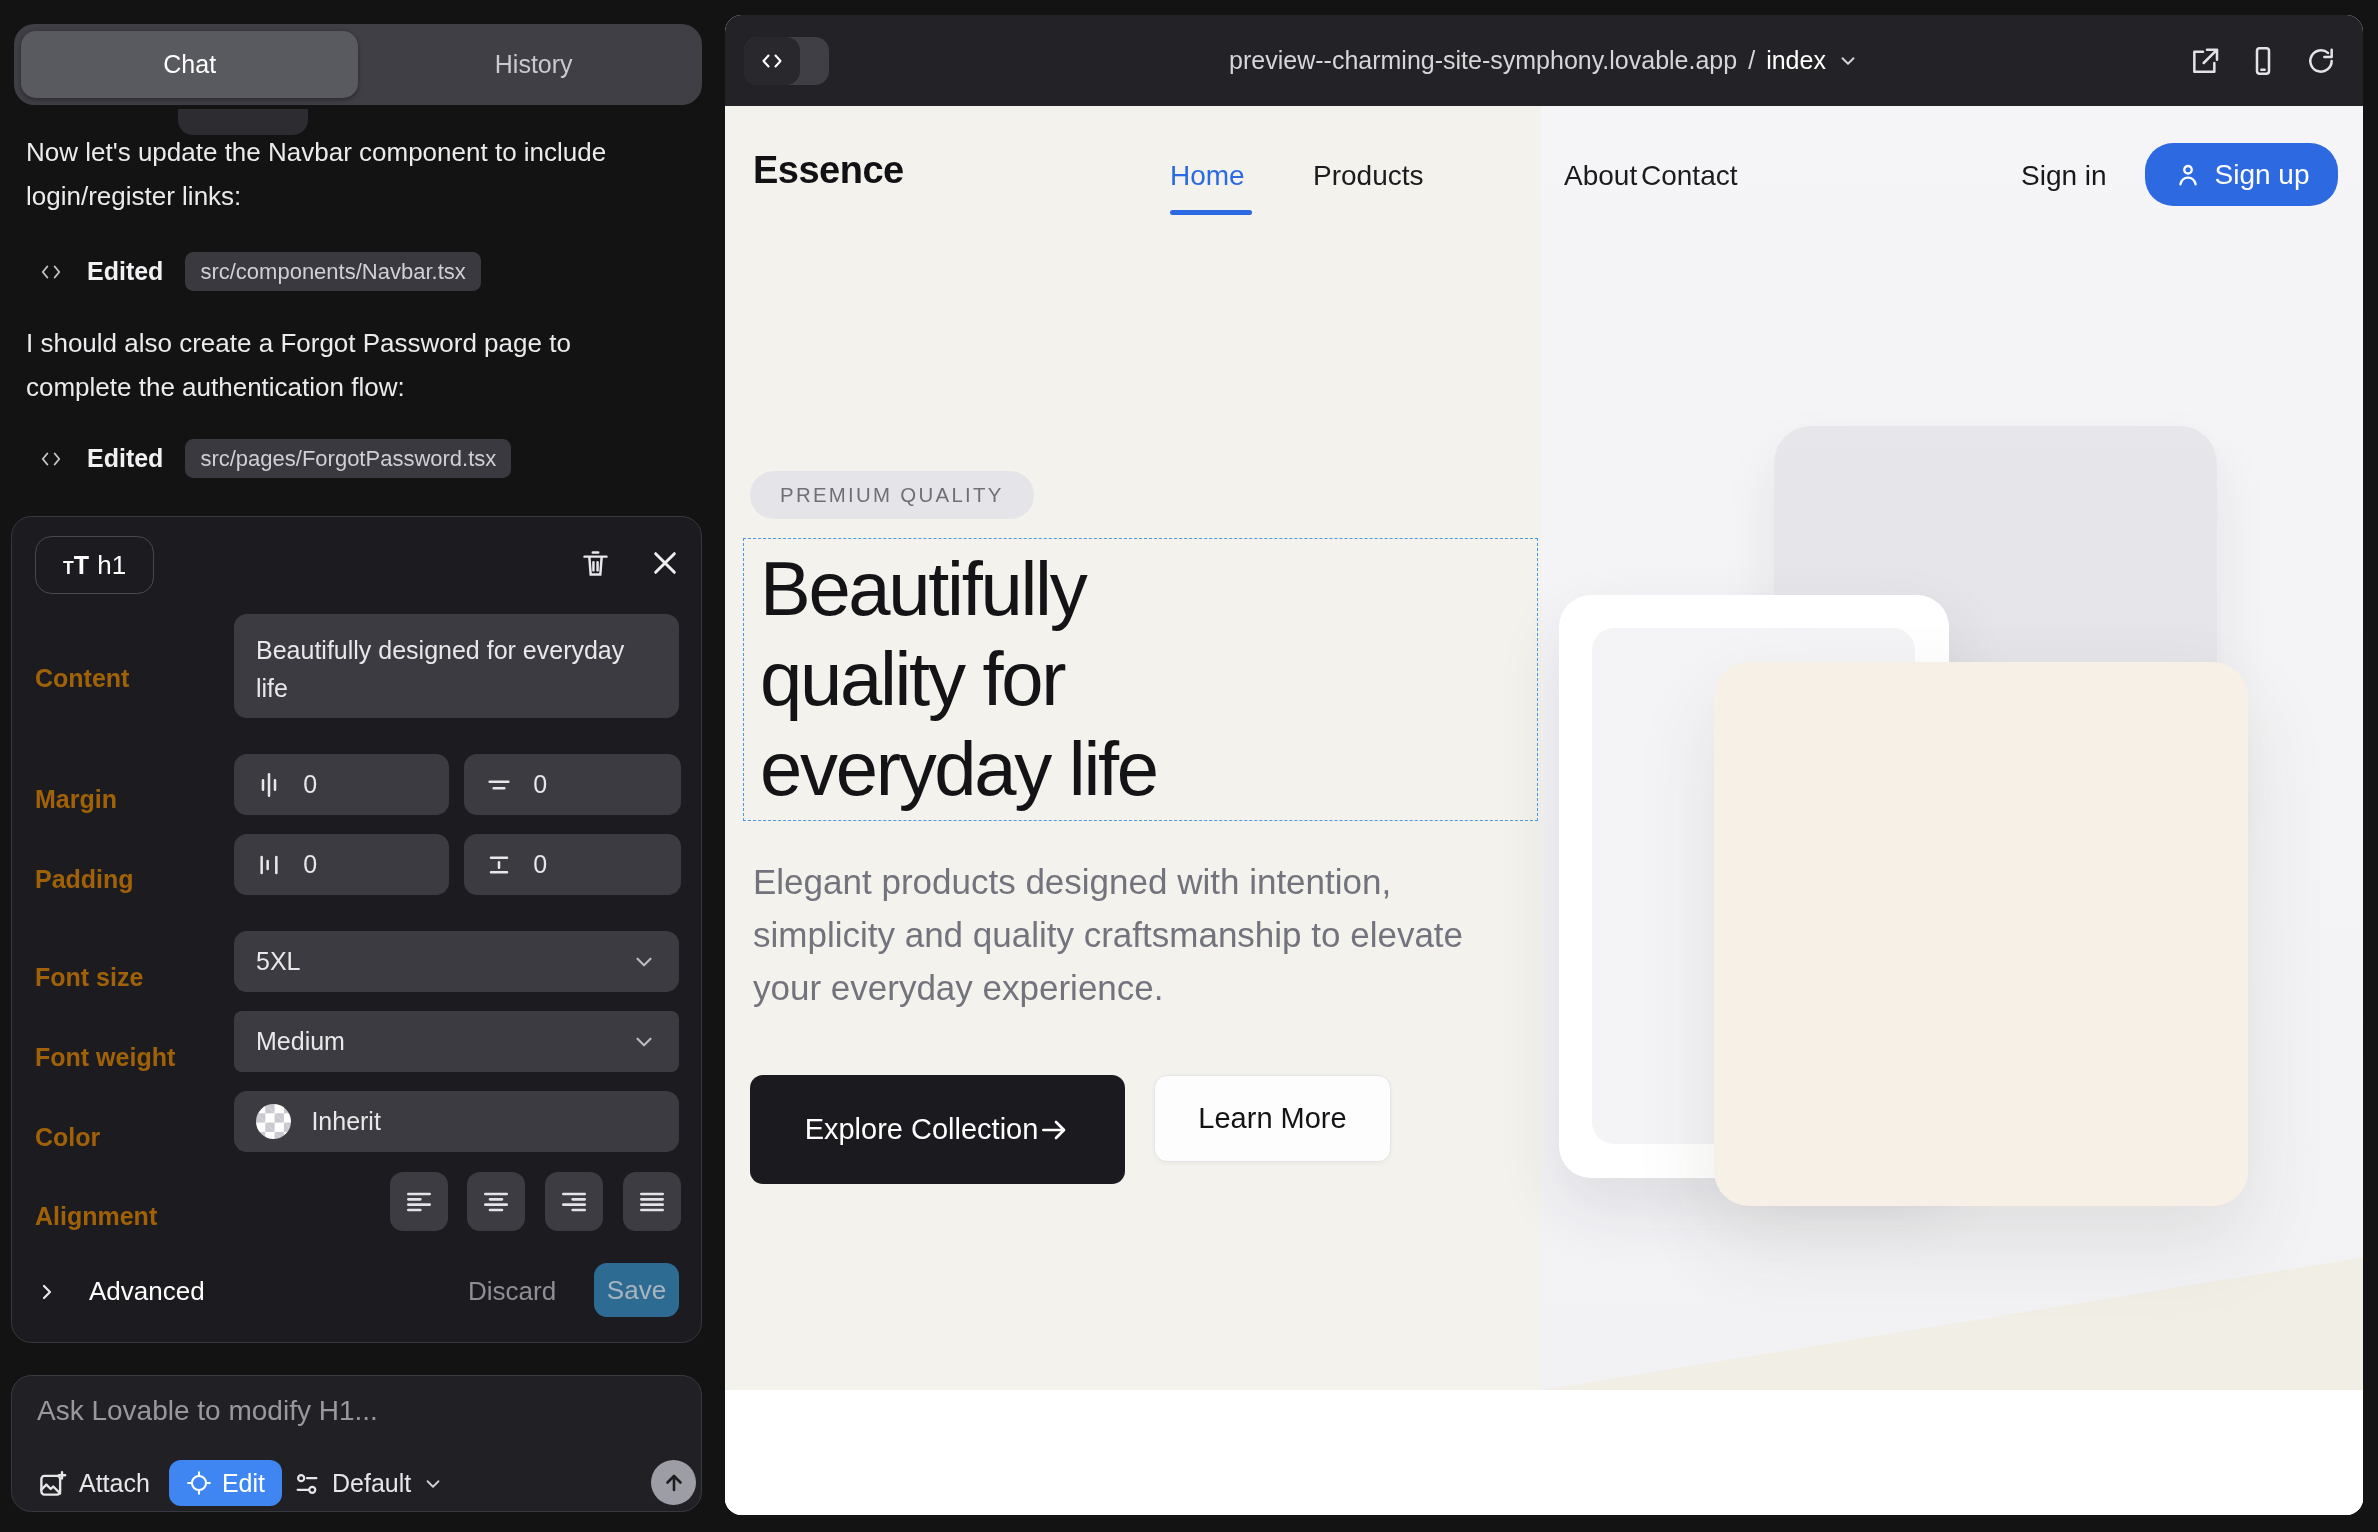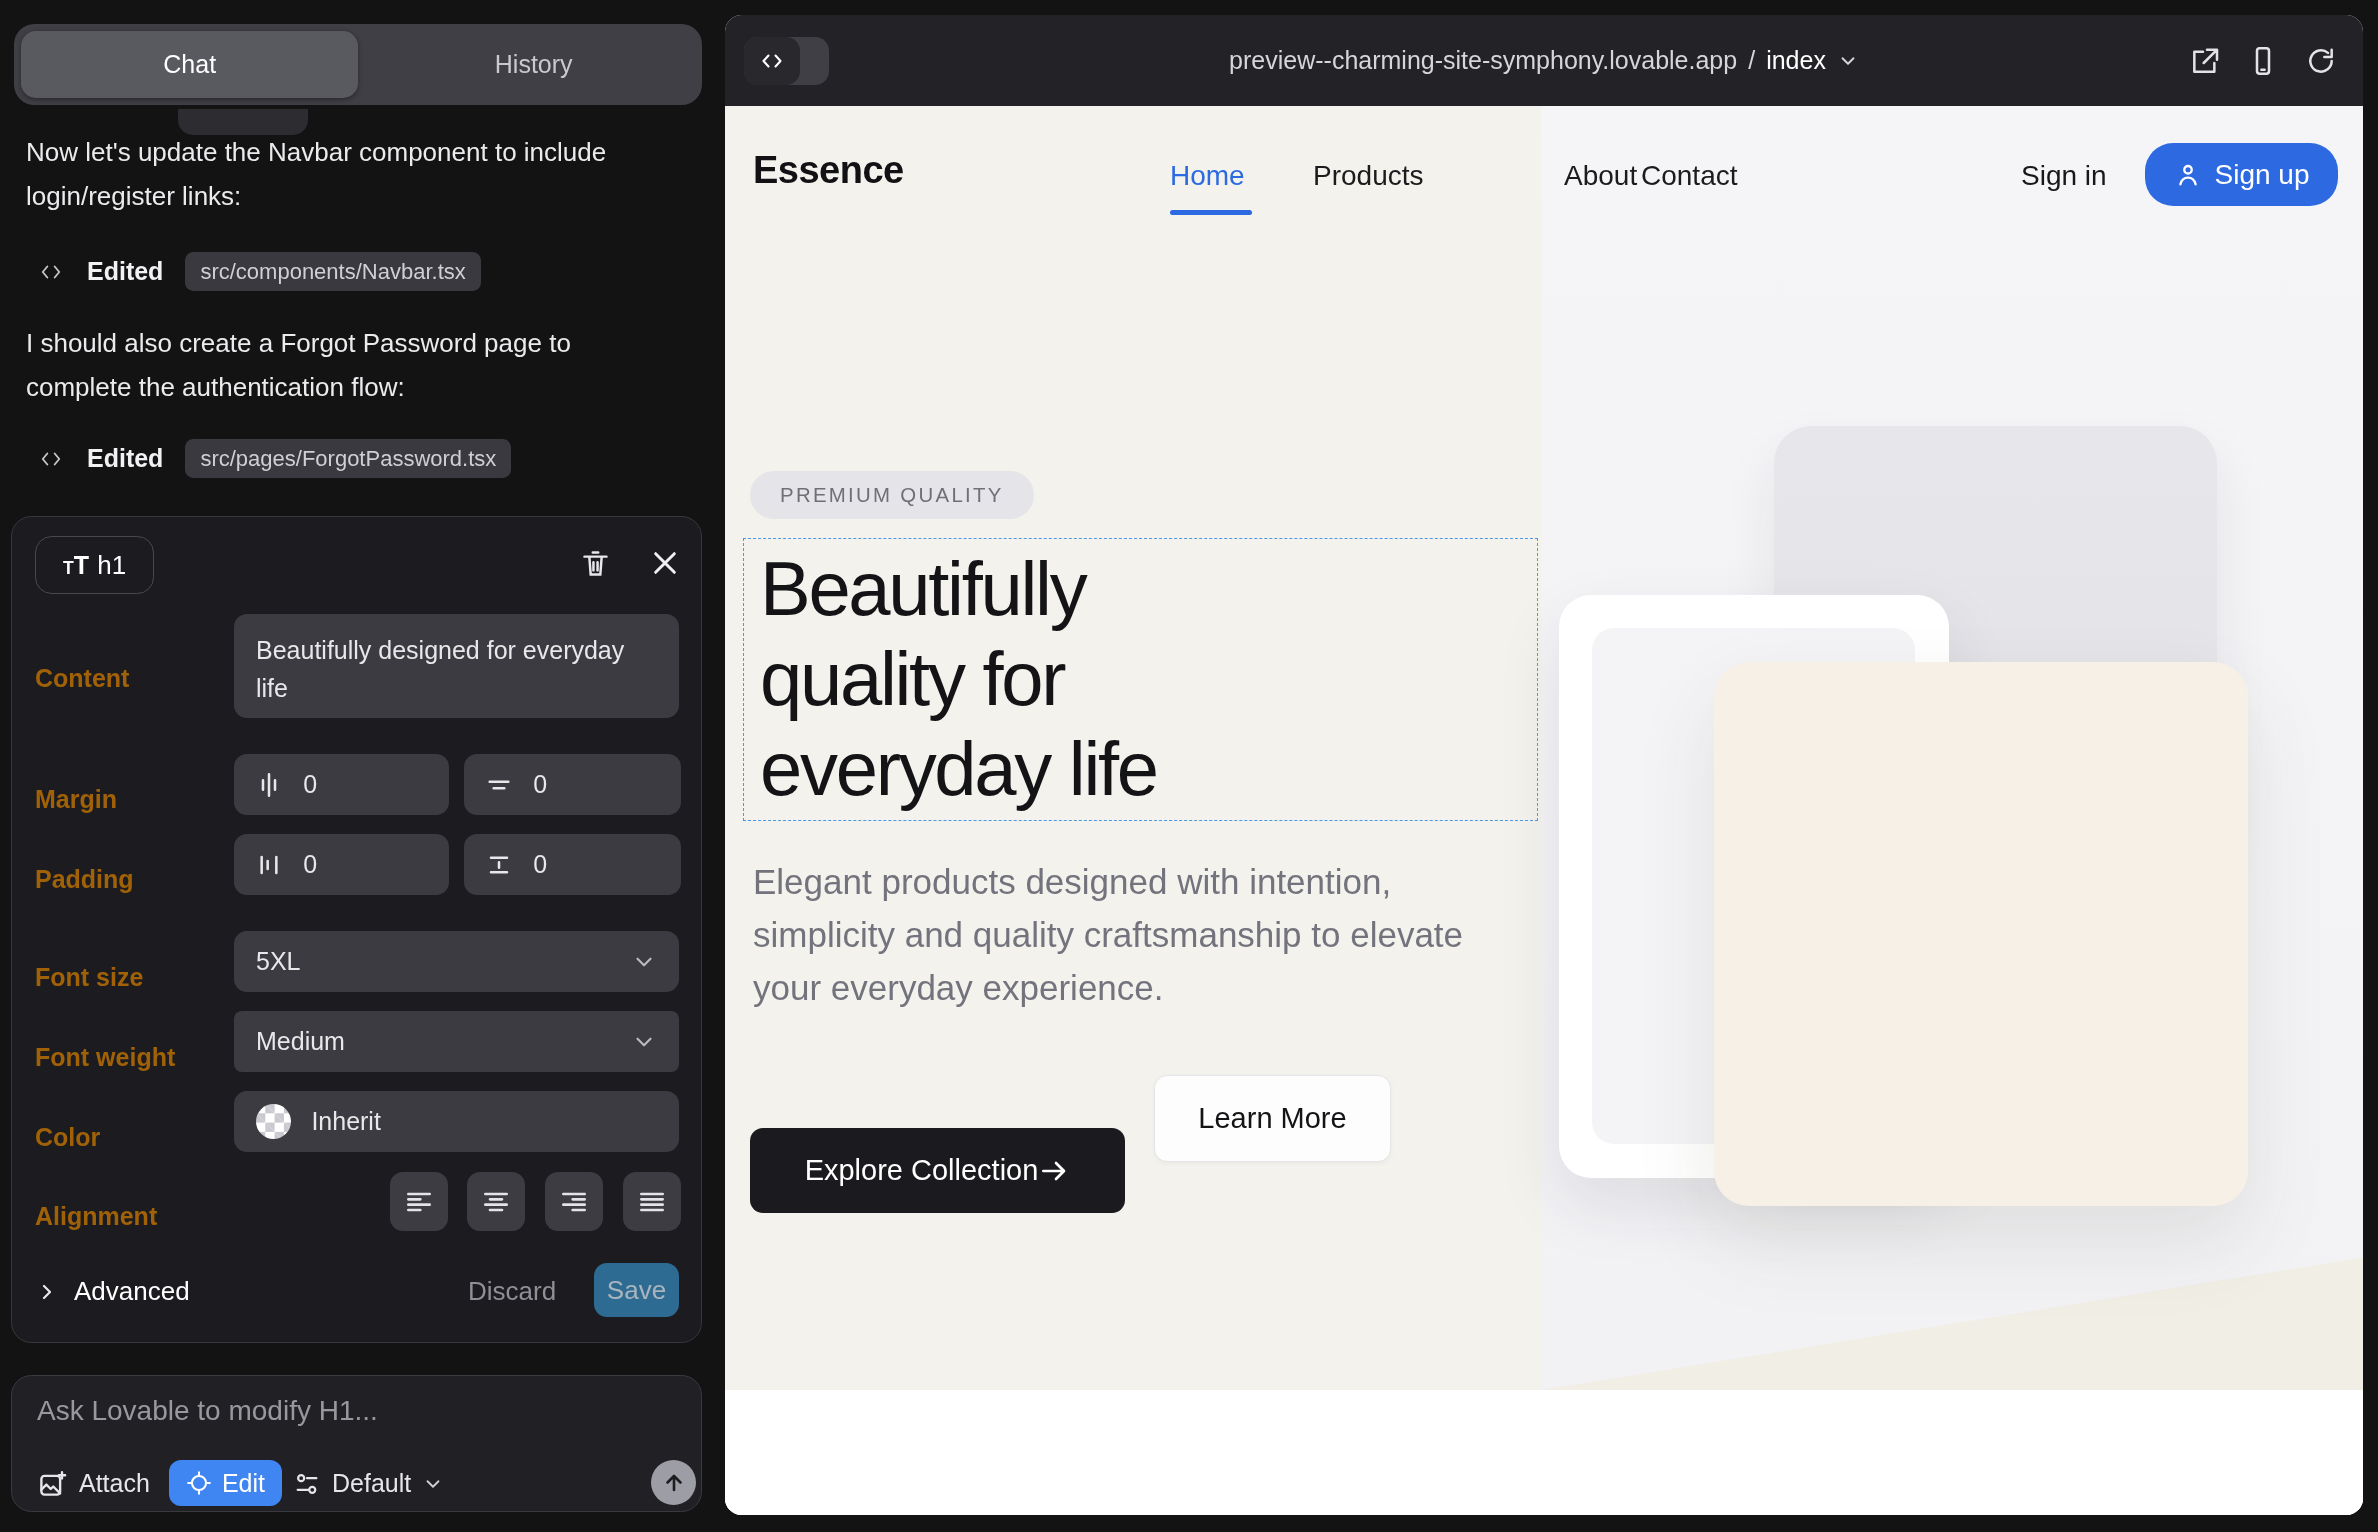--- a/index.html
+++ b/index.html
@@ -30,21 +30,21 @@
   .field{background:#3b3b41;border-radius:13px;color:#e8e8ea;display:flex;align-items:center;}
   .field .num{font-size:25px;margin-left:15px;}
   .textarea{left:234px;top:614px;width:445px;height:104px;padding:16.7px 22px;font-size:25px;line-height:38px;display:block;}
   .selfield{left:234px;width:445px;height:61px;justify-content:space-between;padding:0 22px;font-size:25px;}
   .half{width:215px;height:61px;padding-left:18.6px;gap:3.7px;}
   .swatch{width:35px;height:35px;border-radius:50%;margin-right:20.4px;
     background-image:linear-gradient(45deg,#c9c9cf 25%,transparent 25%,transparent 75%,#c9c9cf 75%),
                      linear-gradient(45deg,#c9c9cf 25%,#ffffff 25%,#ffffff 75%,#c9c9cf 75%);
     background-size:18.6px 18.6px;background-position:0 0,9.3px 9.3px;background-color:#fff;}
   .alignbtn{top:1172px;width:58px;height:59px;background:#3c3c42;border-radius:13px;display:flex;align-items:center;justify-content:center;color:#e4e4e8;}
-  .advanced{left:35px;top:1269px;height:45px;display:flex;align-items:center;gap:15px;color:#fff;font-size:26px;font-weight:500;}
+  .advanced{left:35px;top:1269px;height:45px;display:flex;align-items:center;gap:30px;color:#fff;font-size:26px;font-weight:500;}
   .discard{left:468px;top:1269px;height:45px;display:flex;align-items:center;font-size:26px;color:#8f8f97;}
   .savebtn{left:594px;top:1263px;width:85px;height:54px;background:#2e6b93;border-radius:13px;
     display:flex;align-items:center;justify-content:center;font-size:26px;color:#a9b4bc;}
 
   .composer{left:11px;top:1375px;width:691px;height:137px;background:#212125;border:1.9px solid #393940;border-radius:20.4px;}
   .placeholder{left:37px;top:1395px;font-size:28px;color:#98989f;}
   .attach{left:37px;top:1462px;height:43px;display:flex;align-items:center;gap:12px;color:#e6e6e8;font-size:25px;}
   .editbtn{left:169px;top:1460px;height:46px;padding:0 16.7px;background:#3f86f2;border-radius:12px;
     display:flex;align-items:center;gap:10.2px;color:#fff;font-size:25px;}
   .modebtn{left:293px;top:1462px;height:43px;display:flex;align-items:center;gap:11px;color:#e6e6e8;font-size:25px;}
@@ -74,21 +74,21 @@
   .signin{left:1296px;top:54px;font-size:28px;color:#18181b;}
   .signup{left:1420px;top:37px;width:193px;height:63px;background:#2d6ae2;border-radius:28px;
     display:flex;align-items:center;justify-content:center;gap:13px;color:#fff;font-size:28px;font-weight:500;}
 
   .badge{left:25px;top:365px;height:48px;padding:0 30px;background:#e5e5e9;border-radius:25px;
     display:flex;align-items:center;font-size:20.4px;font-weight:500;letter-spacing:2.3px;color:#6f6f78;}
   .selbox{left:17.6px;top:432px;width:795px;height:283px;border:1.9px dashed #4a99e8;}
   .hero-h1{left:35px;top:438px;font-size:76px;line-height:90px;font-weight:500;color:#141417;letter-spacing:-2.3px;}
   .hero-h1 span{display:block;}
   .hero-p{left:28px;top:749px;width:733px;font-size:35px;line-height:53px;color:#73737d;}
-  .ctadark{left:25px;top:1022px;width:375px;height:85px;background:#1b1b1f;border-radius:13px;
+  .ctadark{left:25px;top:969px;width:375px;height:109px;background:#1b1b1f;border-radius:13px;
     display:flex;align-items:center;justify-content:center;color:#fff;font-size:29px;font-weight:500;}
   .ctalight{left:429px;top:969px;width:237px;height:87px;background:#fdfdfd;border:1.9px solid #e5e5e8;border-radius:13px;
     display:flex;align-items:center;justify-content:center;color:#141417;font-size:29px;font-weight:500;box-shadow:0 1.9px 5.6px rgba(0,0,0,.04);}
 
   .shape-gray{left:1049px;top:320px;width:443px;height:423px;border-radius:37px;background:linear-gradient(180deg,#e7e7eb,#e2e2e7);box-shadow:0 28px 56px rgba(40,40,60,.08);}
   .shape-white{left:834px;top:489px;width:390px;height:583px;border-radius:32px;background:#fff;box-shadow:0 28px 65px rgba(40,40,60,.10);}
   .shape-white-inner{left:33px;top:33px;width:323px;height:516px;border-radius:22px;background:#f4f4f7;}
   .shape-cream{left:989px;top:556px;width:534px;height:544px;border-radius:35px;background:#f7f0e7;box-shadow:0 37px 83px rgba(60,50,30,.10);}
 </style>
 </head>

